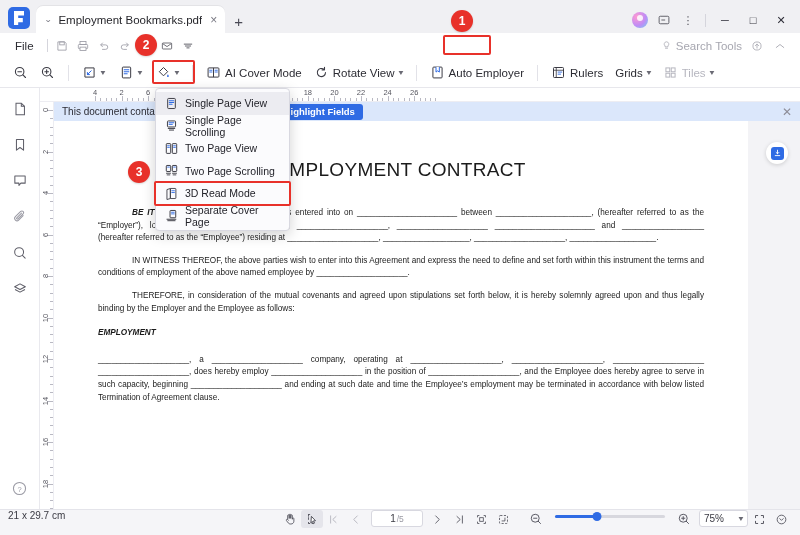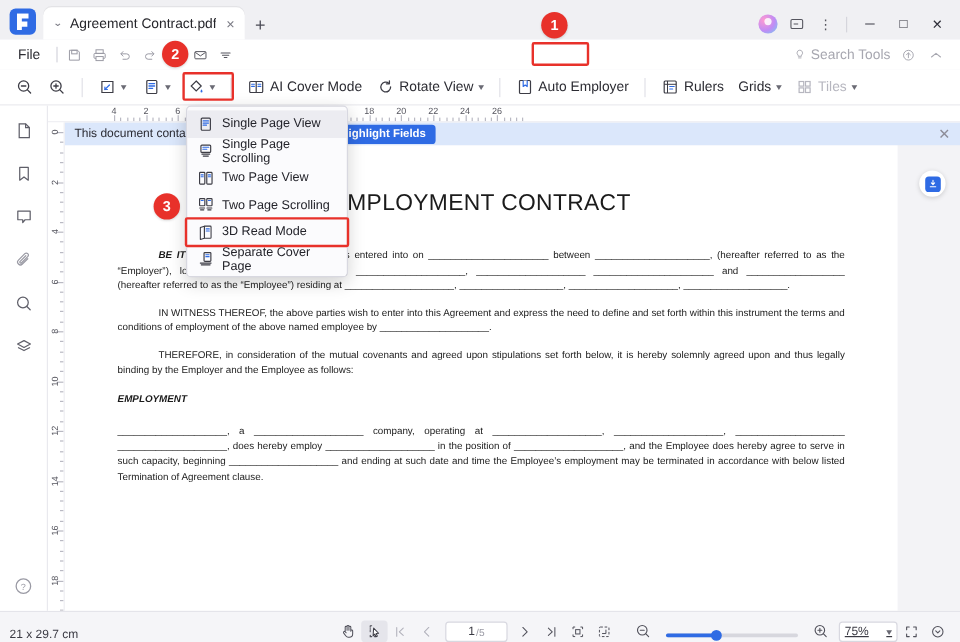--- a/index.html
+++ b/index.html
@@ -148,37 +148,37 @@
   }
   .rb-div { width:14px;height:1px;background:#e3e3e9; }
   .aicircle{width:18px;height:18px;border-radius:50%;background:#2f6be4;color:#fff;font-size:8.5px;font-weight:bold;display:flex;align-items:center;justify-content:center;letter-spacing:-.2px;}
   .trbox{width:18px;height:18px;border-radius:3px;background:#2f6be4;color:#fff;font-size:9px;font-weight:bold;display:flex;align-items:center;justify-content:center;position:relative;}
   .trbox::after{content:"";position:absolute;right:-3px;bottom:-2px;width:9px;height:9px;border-radius:2px;background:#9aa3b2;}
   .trbox span{position:relative;z-index:2;}
 
   
   .statusbar {
     height:26px; background:#f5f5f8; border-top:1px solid #e4e4ea; display:flex;
-    align-items:flex-end; padding:0 8px; font-size:10px; color:#3a3a43; flex:0 0 26px; gap:0;
+    align-items:flex-start; padding:0 8px; font-size:10px; color:#3a3a43; flex:0 0 26px; gap:0;
   }
   .sdim { color:#b0b0ba; }
   .sicon { width:22px;height:18px;display:flex;align-items:center;justify-content:center;color:#50505a;}
   .sicon.act { background:#e5e5eb; border-radius:3px; }
   .pagebox {
     height:17px; min-width:52px; background:#fff; border:1px solid #d8d8e0; border-radius:3px;
     display:flex; align-items:center; justify-content:center; font-size:10px; gap:1px; margin:0 4px;
   }
   .pagebox .tot { color:#9a9aa4; font-size:8.5px; }
   .slider { width:110px; height:12px; display:flex; align-items:center; position:relative; margin:0 8px; }
   .slider .track { position:absolute; left:0; right:0; height:3px; border-radius:2px; background:#d7d7de; }
   .slider .fill { position:absolute; left:0; width:38%; height:3px; border-radius:2px; background:#2f6be4; }
   .slider .knob { position:absolute; left:38%; width:9px;height:9px;border-radius:50%;background:#2f6be4; transform:translateX(-50%); }
   .zoombox {
     height:17px; min-width:46px; background:#fff;border:1px solid #d8d8e0;border-radius:3px;
-    display:flex;align-items:center;justify-content:center;gap:15px;font-size:10px;padding:0 4px;margin-left:4px;text-decoration:underline;
+    display:flex;align-items:center;justify-content:center;gap:15px;font-size:10px;padding:0 4px;margin-left:4px;
   }
 
   
   .dropdown {
     position:absolute; left:155px; top:88px; width:135px; background:#fbfbfd;
     border:1px solid #d8d8e0; border-radius:4px; box-shadow:0 4px 14px rgba(0,0,0,.18);
     padding:3px 0; z-index:20;
   }
   .ditem {
     height:22.5px; display:flex; align-items:center; gap:7px; padding:0 8px;
@@ -203,21 +203,21 @@
 </style>
 </head>
 <body>
 
 <div class="app">
 
   <div class="titlebar">
     <div class="logo"></div>
     <div class="tab">
       <span class="chev">⌄</span>
-      <span class="name">Agreement Contract.pdf</span>
+      <span class="name">Employment Bookmarks.pdf</span>
       <span class="x">×</span>
     </div>
     <div class="newtab">+</div>
     <div class="tb-right">
       <div class="ticon">
           <span class="avatar"></span>
         </div>
       <div class="ticon">
         <svg width="12" height="12" viewBox="0 0 16 16">
             <rect x="1.5" y="3" width="13" height="10" rx="1.5" fill="none" stroke="#55555e" stroke-width="1.2"></rect>

